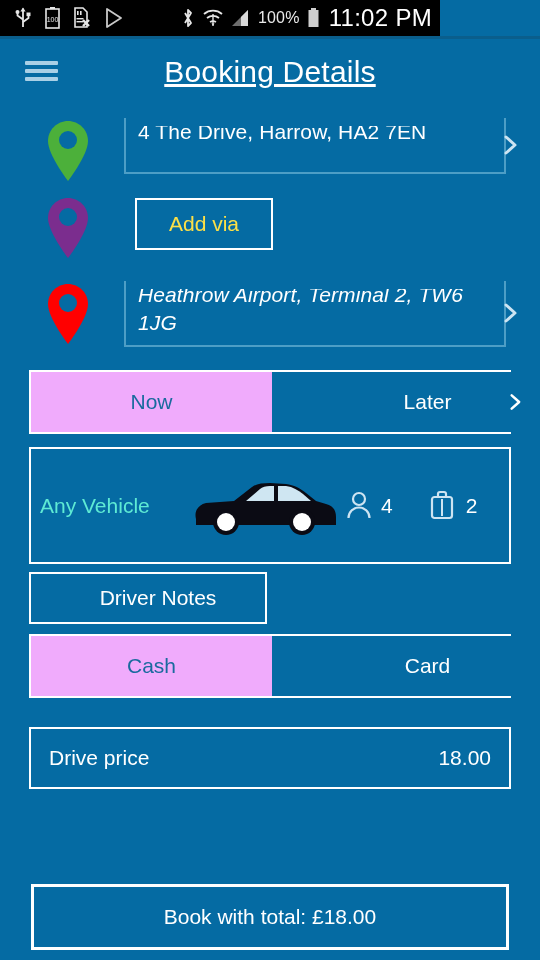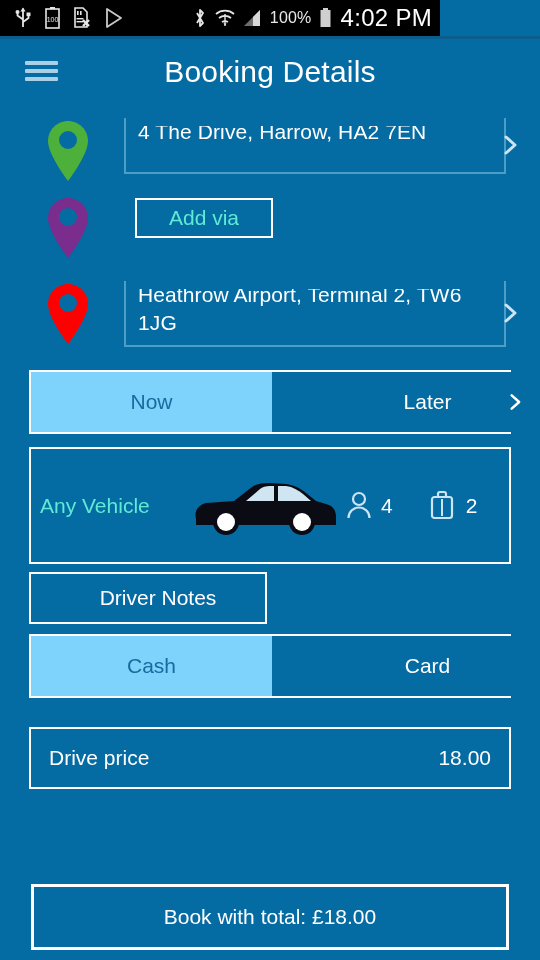--- a/index.html
+++ b/index.html
@@ -39,21 +39,21 @@
   }
   .hamburger {
     position: absolute; left: 25px; top: 19px; width: 33px; height: 26px;
     display: flex; flex-direction: column; justify-content: space-between;
     padding: 3px 0;
   }
   .hamburger i { display: block; height: 4px; background: #a9d0e6; border-radius: 1px; }
   .app-title {
     position: absolute; left: 0; top: 0; width: 540px; height: 66px;
     display: flex; align-items: center; justify-content: center;
-    color: #ffffff; font-size: 30px; letter-spacing: .2px;
+    color: #ffffff; font-size: 30px; letter-spacing: .2px; text-decoration: underline;
   }
   .pin { position: absolute; width: 52px; text-align: center; }
   .addr-field {
     position: absolute; left: 124px; width: 382px;
     border-bottom: 2px solid #4d9ec6;
     border-left: 2px solid #4d9ec6;
     border-right: 2px solid #4d9ec6;
     padding: 0 40px 8px 12px;
     min-height: 56px;
   }
@@ -63,37 +63,37 @@
   .addr-text {
     color: #ffffff; font-size: 21px; line-height: 28px; letter-spacing: .1px;
   }
   .chev {
     position: absolute; right: -1px; top: 50%; transform: translateY(-50%);
     width: 24px; height: 24px;
   }
 
   
   .addvia {
-    position: absolute; left: 135px; top: 198px; width: 138px; height: 40px;
+    position: absolute; left: 135px; top: 198px; width: 138px; height: 52px;
     border: 2px solid #ffffff; background: transparent;
-    color: #5eead4; font-size: 21px;
+    color: #fde047; font-size: 21px;
     display: flex; align-items: center; justify-content: center;
     font-family: "Liberation Sans", sans-serif;
   }
 
   
   .seg {
     position: absolute; left: 29px; width: 482px; height: 64px;
     border: 2px solid #ffffff; display: flex;
   }
   .seg > div {
     flex: 1; display: flex; align-items: center; justify-content: center;
     font-size: 21px; position: relative;
   }
-  .seg .on { background: #7dd3fc; color: #1a6a9e; }
+  .seg .on { background: #f0abfc; color: #1a6a9e; }
   .seg .off { background: #056ba3; color: #ffffff; }
   .seg .on.half { flex: 0 0 241px; }
   .seg .off.half { flex: 0 0 239px; margin-left: 36px; }
   .seg-chev { position: absolute; right: 22px; top: 50%; transform: translateY(-50%); }
 
   
   .vehicle {
     position: absolute; left: 29px; top: 447px; width: 482px; height: 117px;
     border: 2px solid #ffffff; display: flex; align-items: center;
   }
@@ -174,21 +174,21 @@
       </svg>
       <svg class="sb-ico" width="20" height="22" viewBox="0 0 20 22">
         <path d="M1 19 L17 3 L17 19 Z" fill="#6e6e6e"></path>
         <path d="M10 10 L17 3 L17 19 L10 19 Z" fill="#d9d9d9"></path>
       </svg>
       <span class="sb-pct">100%</span>
       <svg class="sb-ico" width="13" height="22" viewBox="0 0 13 22">
         <rect x="4" y="1" width="5" height="2" fill="#cfcfcf"></rect>
         <rect x="1.5" y="3" width="10" height="17" fill="#cfcfcf"></rect>
       </svg>
-      <span class="sb-time">4:02 PM</span>
+      <span class="sb-time">11:02 PM</span>
     </div>
   </div>
   <div class="sb-underline"></div>
 
   <div class="appbar">
     <div class="hamburger">
       <i></i>
         <i></i>
         <i></i>
     </div>
@@ -216,21 +216,21 @@
     </svg>
   </div>
   <button class="addvia">Add via</button>
 
   <div class="pin" style="left:42px; top:278px;">
     <svg width="52" height="72" viewBox="0 0 52 72">
       <path d="M26 6 C15 6 6 15 6 26 C6 40 26 66 26 66 C26 66 46 40 46 26 C46 15 37 6 26 6 Z" fill="#ff0000"></path>
       <circle cx="26" cy="25" r="9" fill="#056ba3"></circle>
     </svg>
   </div>
-  <div class="addr-field" style="top:281px;">
+  <div class="addr-field" style="top:281px;font-style:italic;">
     <div class="cap-fix"></div>
     <div class="addr-text">Heathrow Airport, Terminal 2, TW6 1JG</div>
     <svg class="chev" viewBox="0 0 24 24" style="right:-18px;">
       <path d="M8 4 L17 12 L8 20" stroke="#cde4f2" stroke-width="3" fill="none" stroke-linecap="round" stroke-linejoin="round"></path>
     </svg>
   </div>
 
   <div class="seg" style="top:370px;">
     <div class="on half">
       <span>Now</span>

